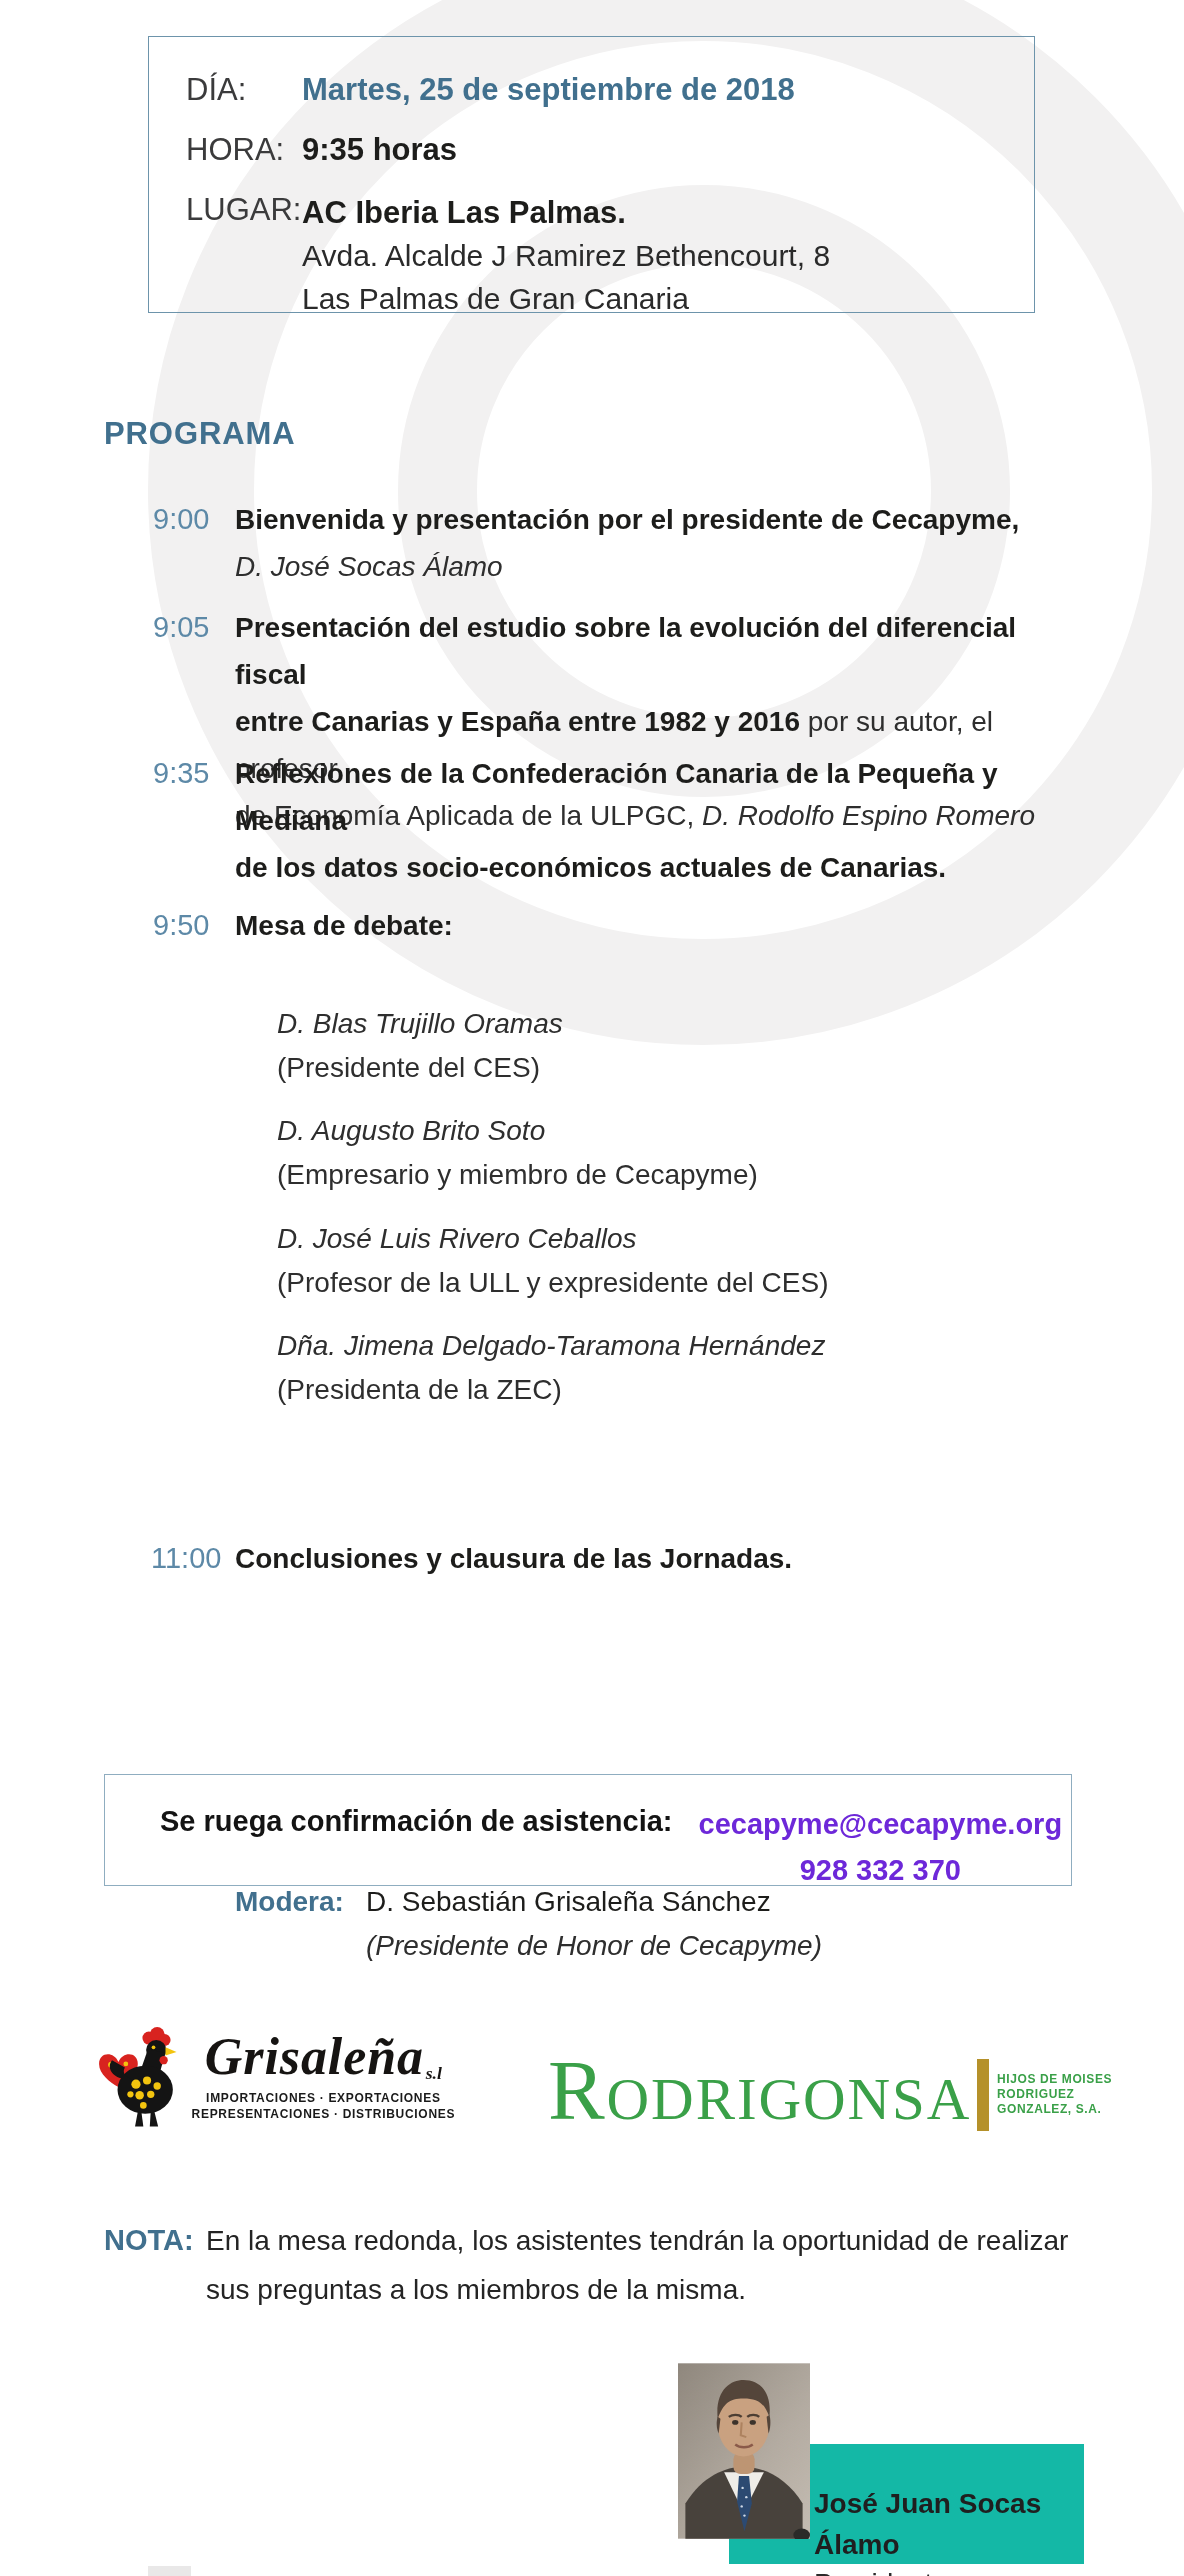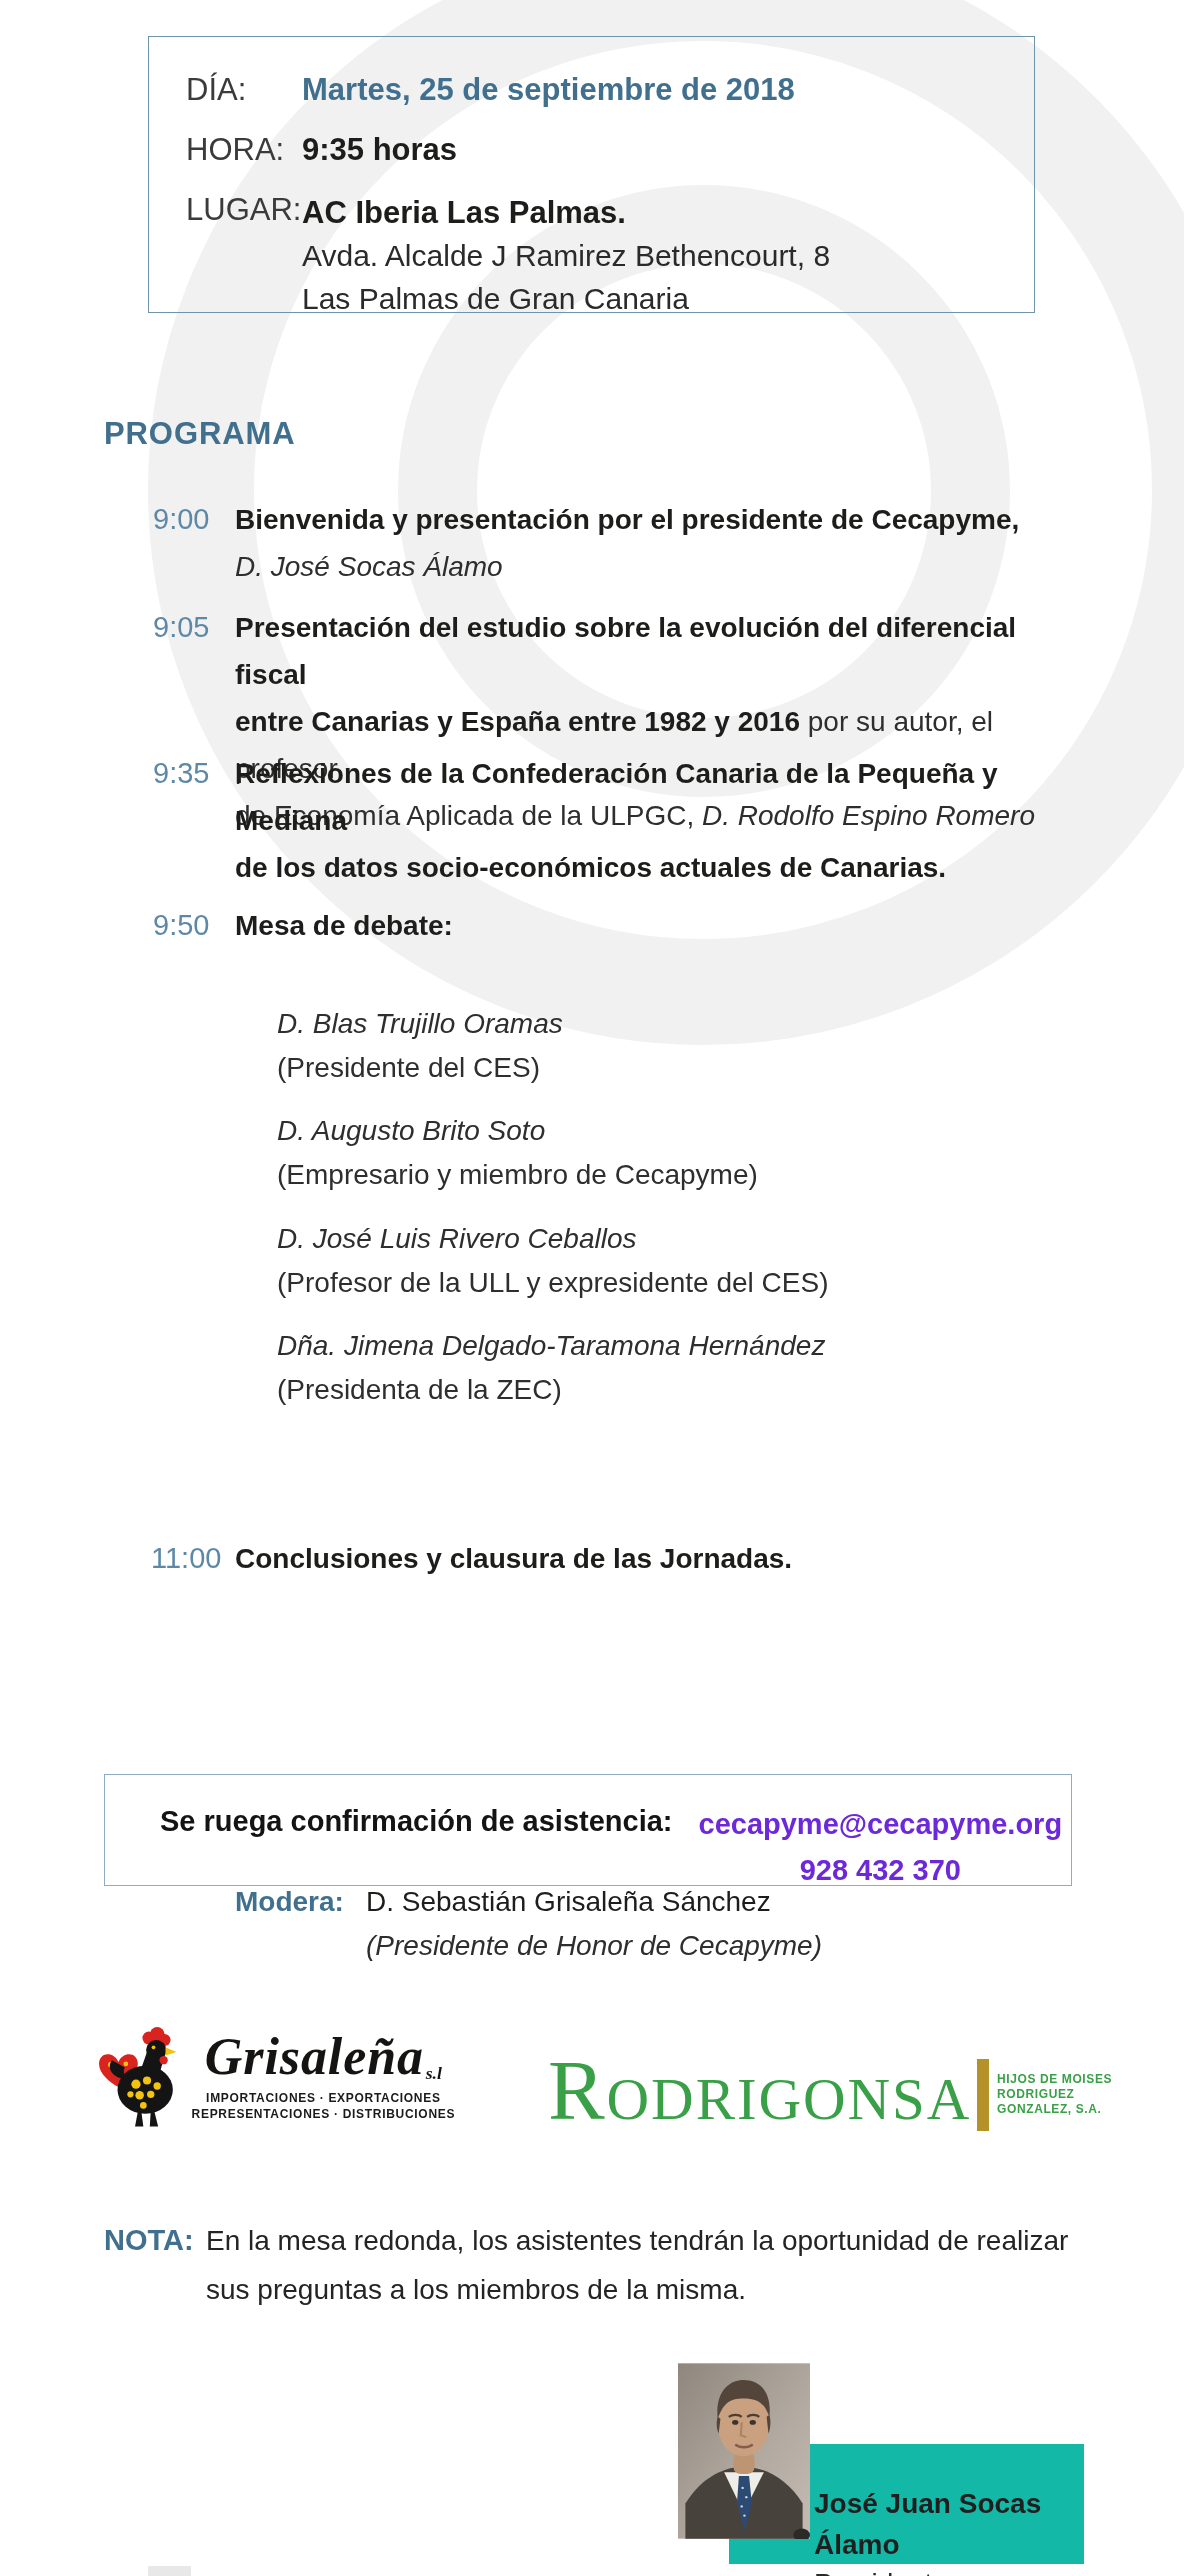--- a/index.html
+++ b/index.html
@@ -189,21 +189,21 @@
     <div class="lines">
       <div>En la mesa redonda, los asistentes tendrán la oportunidad de realizar</div>
       <div>sus preguntas a los miembros de la misma.</div>
     </div>
   </div>
 
   <div class="abs confirm-box">
     <div class="confirm-label">Se ruega confirmación de asistencia:</div>
     <div class="confirm-contact">
       <div>cecapyme@cecapyme.org</div>
-      <div>928 432 370</div>
+      <div>928 332 370</div>
     </div>
   </div>
 
   <div class="abs grisalena">
     <svg width="89" height="107" viewBox="0 0 96 116">
 
       <path d="M23 38 C18 26 2 27 2 40 C2 51 14 60 23 65 C32 60 44 51 44 40 C44 27 28 26 23 38 Z" fill="#d8231f"></path>
       <circle cx="15" cy="41" r="3.2" fill="#f3c40f"></circle>
       <circle cx="24" cy="47" r="3.2" fill="#f3c40f"></circle>
       <circle cx="31" cy="40" r="2.6" fill="#f3c40f"></circle>

